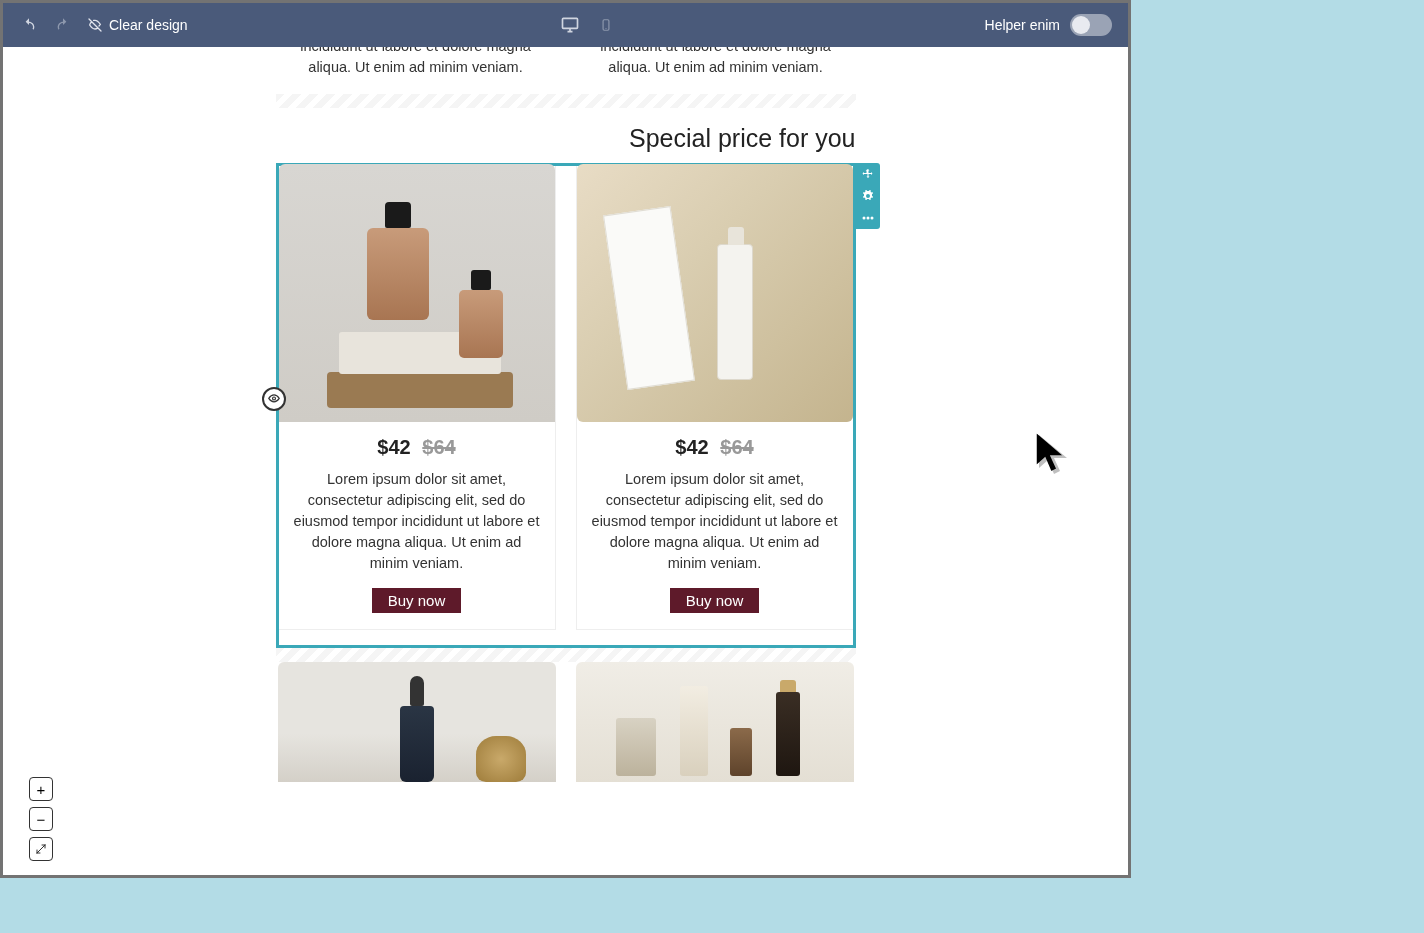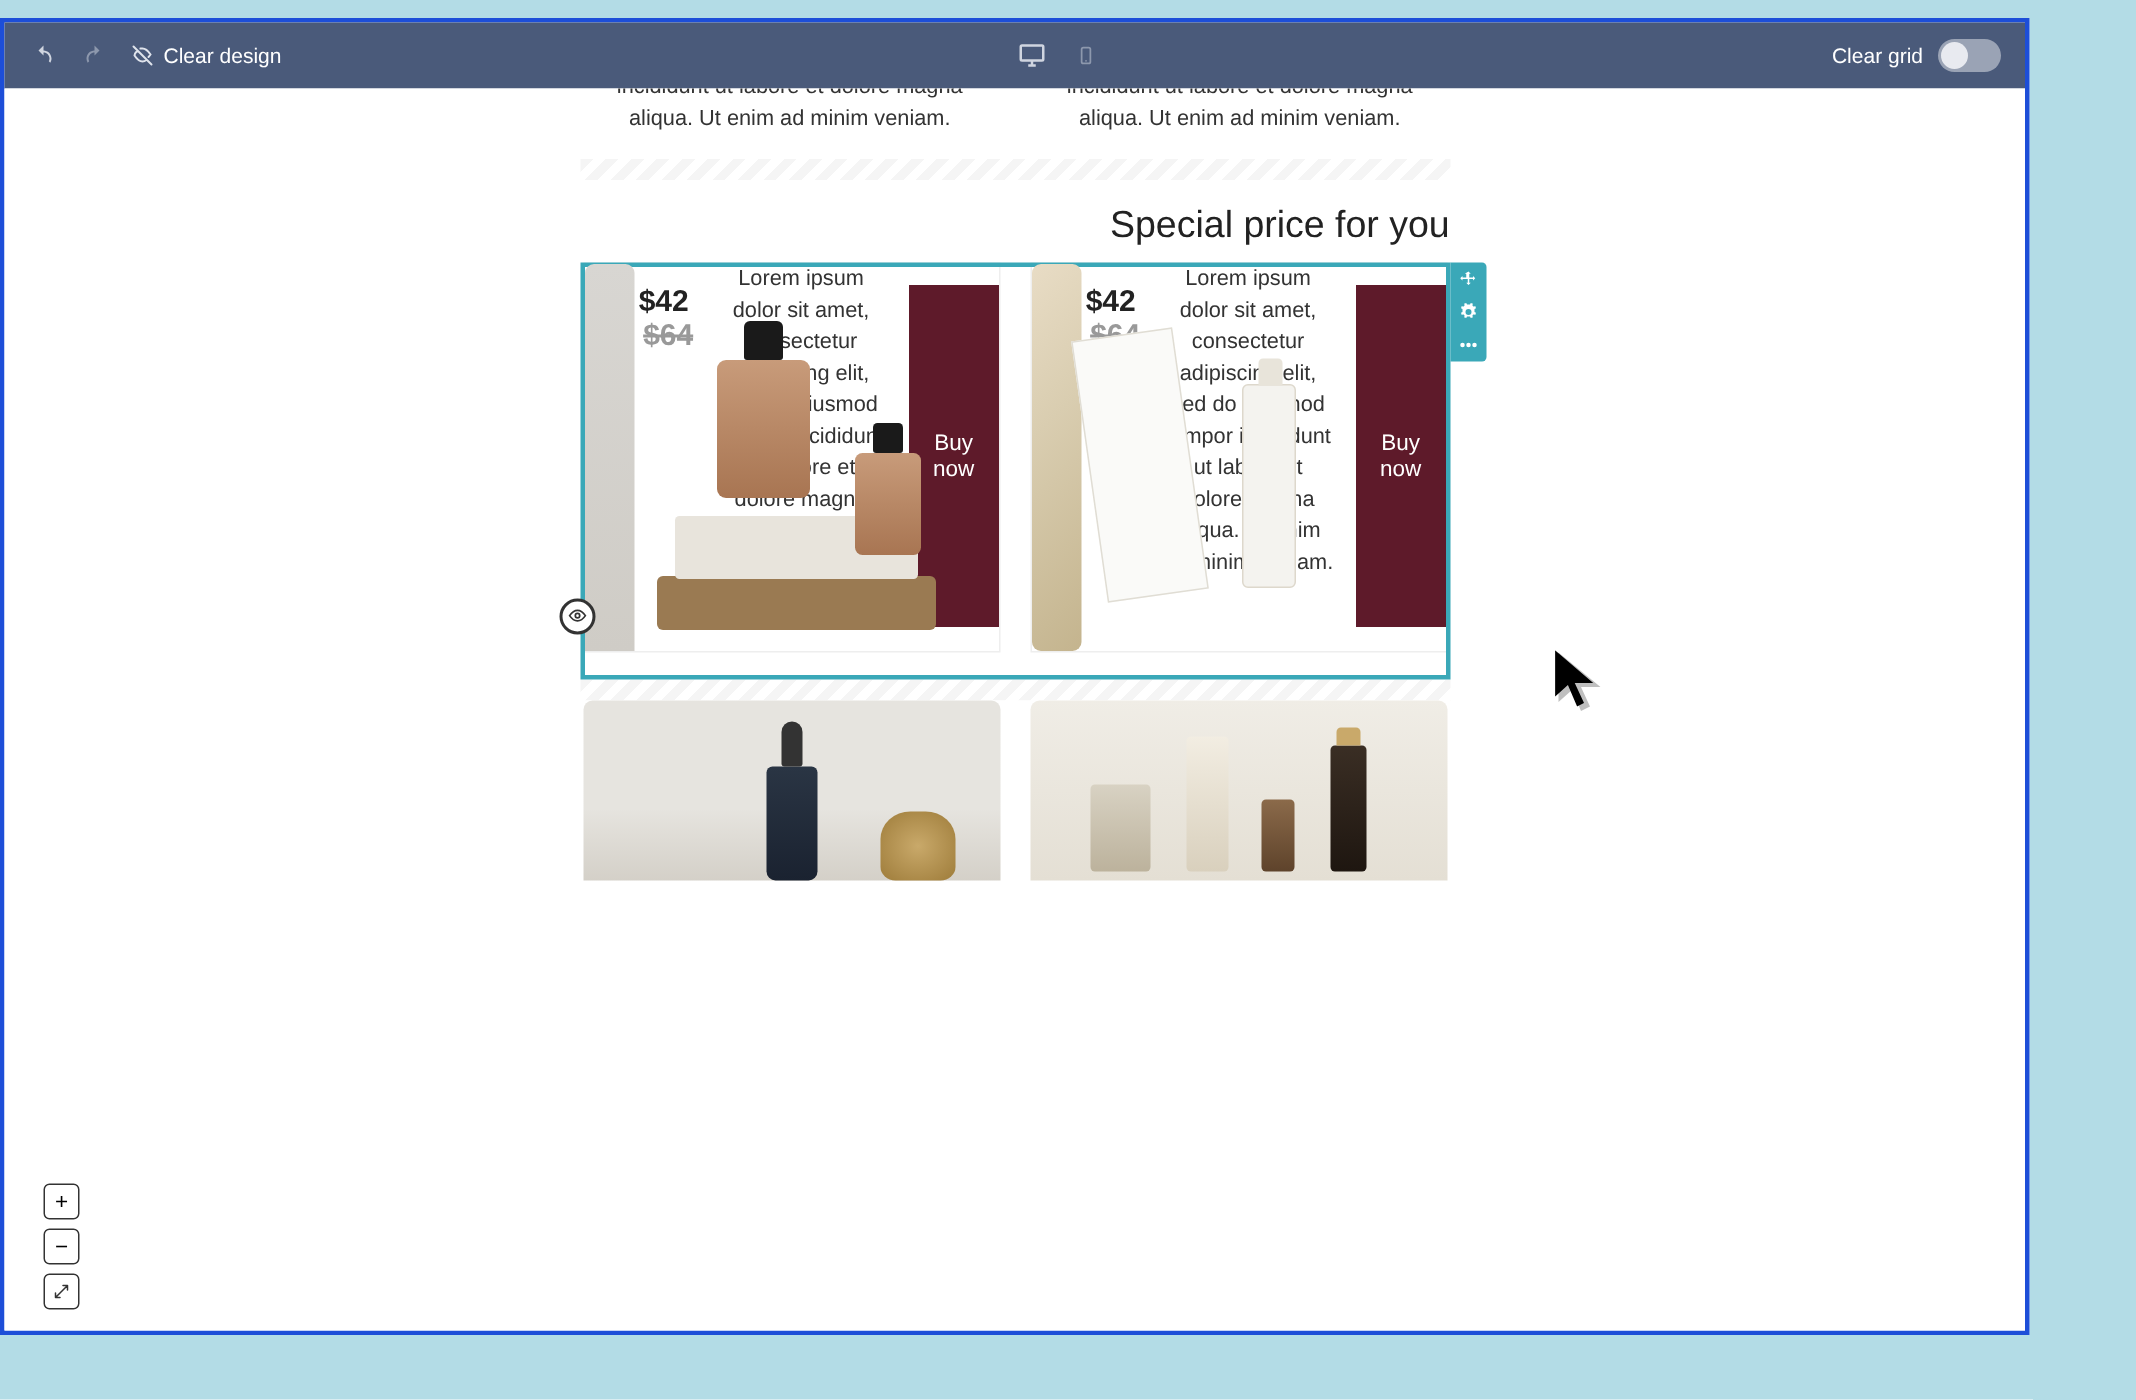--- a/index.html
+++ b/index.html
@@ -1,33 +1,33 @@
 <!DOCTYPE html>
 <html><head>
 <meta charset="utf-8">
 <style>
 * { box-sizing: border-box; margin: 0; padding: 0; }
 body { font-family: -apple-system, BlinkMacSystemFont, "Segoe UI", Arial, sans-serif; background: #b3dce6; overflow: hidden; width: 1424px; height: 933px; position: relative; }
-.app-frame { width: 1353px; height: 878px; background: #fff; border: 3px solid #1d4ed8; position: absolute; top: 12px; left: 0; display: flex; flex-direction: column; }
+.app-frame { width: 1131px; height: 878px; background: #fff; border: 3px solid #737373; position: absolute; top: 0; left: 0; display: flex; flex-direction: column; }
 .toolbar { background: #4a5a7a; height: 44px; display: flex; align-items: center; padding: 0 16px; color: #fff; font-size: 14px; }
 .toolbar-left { display: flex; align-items: center; gap: 14px; }
 .toolbar-center { flex: 1; display: flex; justify-content: center; gap: 18px; }
 .toolbar-right { display: flex; align-items: center; gap: 10px; }
 .toolbar svg { fill: #dfe3ec; }
 .icon-btn { cursor: pointer; display: flex; align-items: center; opacity: 0.9; }
 .icon-btn.dim { opacity: 0.45; }
 .clear-design { display: flex; align-items: center; gap: 6px; cursor: pointer; }
 .toggle { width: 42px; height: 22px; background: #9aa3b5; border-radius: 11px; position: relative; cursor: pointer; }
 .toggle::after { content: ""; position: absolute; left: 2px; top: 2px; width: 18px; height: 18px; background: #e8eaf0; border-radius: 50%; }
 .canvas-area { flex: 1; background: #fff; overflow: hidden; position: relative; }
 .email-canvas { width: 580px; margin: 0 auto; position: relative; top: -36px; }
 .section { background: #fff; }
 .section-title { font-size: 25px; font-weight: 400; color: #222; text-align: right; padding: 16px 0 10px; }
 .product-row { display: flex; gap: 20px; padding: 0 2px 18px; }
-.product-card { flex: 1; background: #fff; border: 1px solid #eee; display: flex; flex-direction: row; }
+.product-card { flex: 1; background: #fff; border: 1px solid #eee; display: flex; flex-direction: column; }
 .product-img { width: 100%; height: 258px; border-radius: 6px 6px 0 0; display: block; }
 .price-row { text-align: center; margin: 14px 0 10px; font-size: 20px; font-weight: 700; }
 .price-cur { color: #222; }
 .price-old { color: #999; text-decoration: line-through; margin-left: 6px; font-weight: 600; }
 .desc { font-size: 14.5px; color: #333; text-align: center; padding: 0 14px; line-height: 1.45; }
 .buy-btn { background: #5e1a2a; color: #fff; border: none; padding: 4px 16px; font-size: 15px; margin: 14px auto 16px; cursor: pointer; font-family: inherit; display: block; }
 .hatch { height: 14px; background: repeating-linear-gradient(135deg, #f5f5f5 0 6px, #fff 6px 12px); }
 .top-text-row { display: flex; gap: 20px; padding-bottom: 12px; }
 .top-text-row .desc { flex: 1; padding: 4px 14px; }
 .selected { outline: 3px solid #3aa8b8; outline-offset: -3px; position: relative; }
@@ -94,21 +94,21 @@
           </svg>
       </div>
       <div class="icon-btn dim">
         <svg width="14" height="20" viewBox="0 0 24 24">
             <rect x="7" y="3" width="10" height="18" rx="2" fill="none" stroke="#dfe3ec" stroke-width="2"></rect>
             <circle cx="12" cy="18" r="1" fill="#dfe3ec"></circle>
           </svg>
       </div>
     </div>
     <div class="toolbar-right">
-      <span>Clear grid</span>
+      <span>Helper enim</span>
       <div class="toggle"></div>
     </div>
   </div>
 
   <div class="canvas-area">
     <div class="email-canvas">
 
       <div class="top-text-row">
         <div class="desc">adipiscing elit, sed do eiusmod tempor incididunt ut labore et dolore magna aliqua. Ut enim ad minim veniam.</div>
         <div class="desc">adipiscing elit, sed do eiusmod tempor incididunt ut labore et dolore magna aliqua. Ut enim ad minim veniam.</div>

